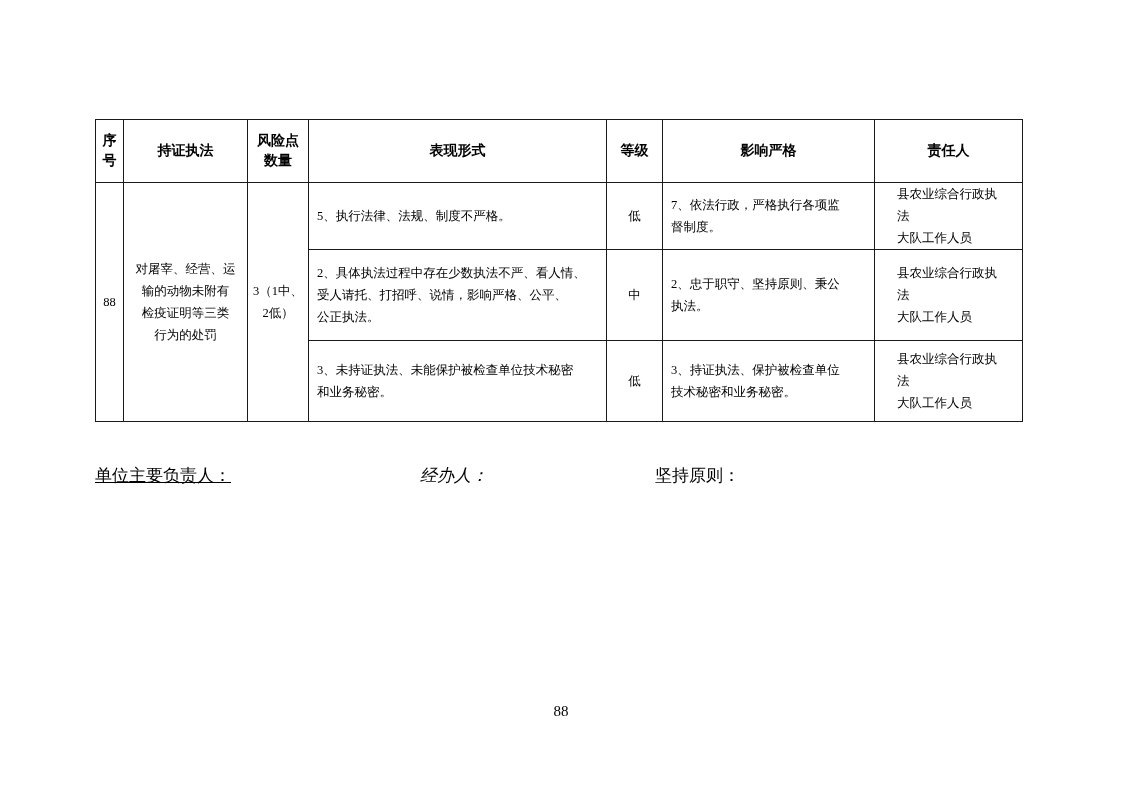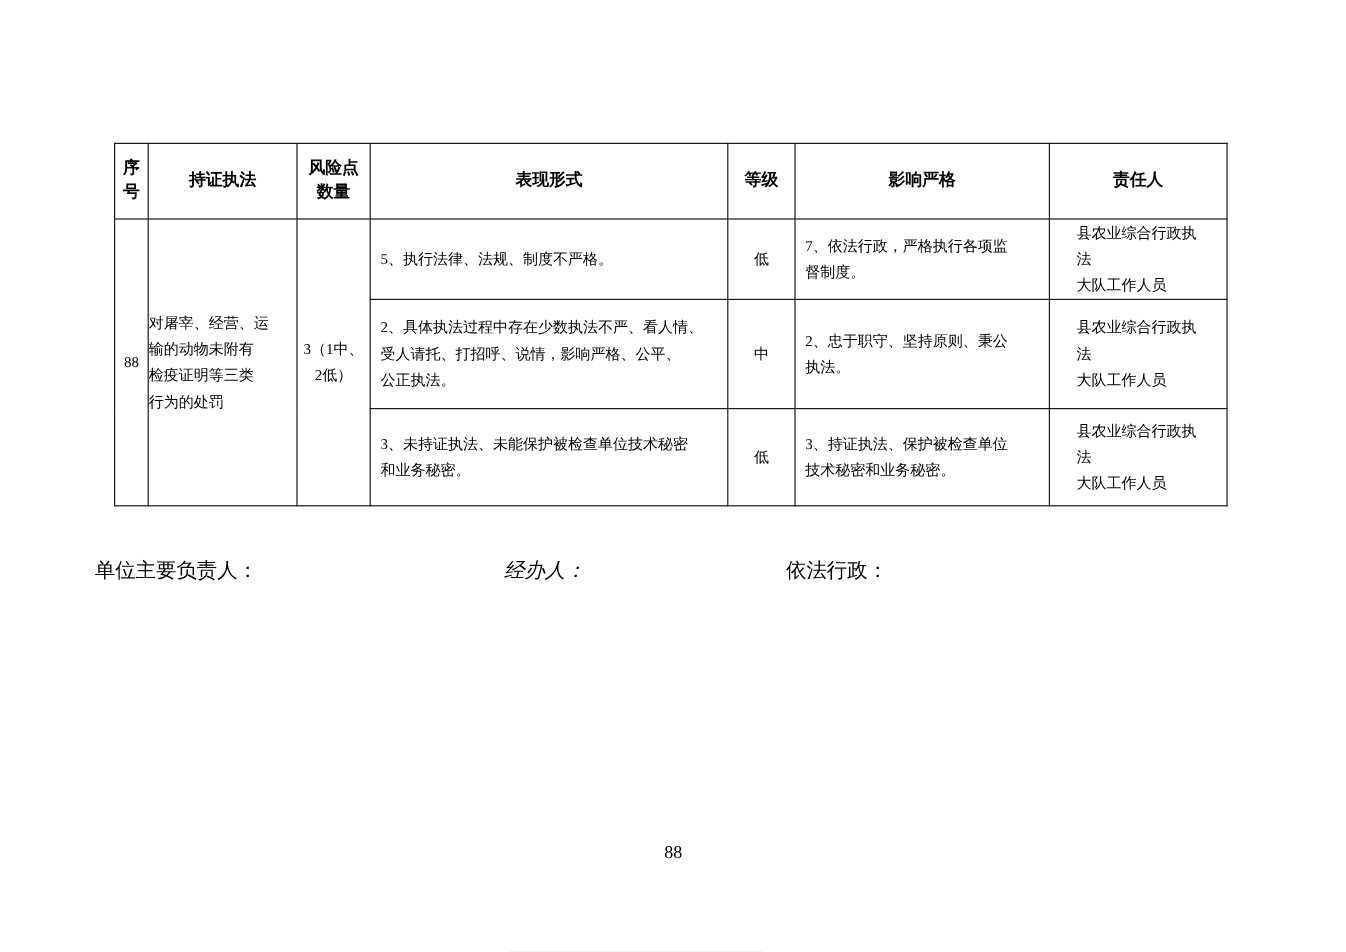--- a/index.html
+++ b/index.html
@@ -35,34 +35,34 @@
   }
   .risk-table td {
     font-size: 12.5px;
     line-height: 22px;
   }
   tr.header-row   { height: 63px; }
   tr.body-row-1   { height: 61px; }
   tr.body-row-2   { height: 91px; }
   tr.body-row-3   { height: 81px; margin-top: 32px; }
   .c-center { text-align: center; }
-  .c-power  { line-height: 21.5px; }
+  .c-power  { text-align: center; line-height: 21.5px; }
   .c-text   { text-align: left; padding: 0 8px; }
   .c-resp   { text-align: left; padding: 0 22px; }
   .signature-row {
     position: absolute;
     top: 464px;
     left: 0;
     width: 100%;
     height: 26px;
     font-size: 17px;
     line-height: 24px;
   }
   .sig { position: absolute; top: 0; white-space: nowrap; }
-  .sig-1 { left: 79px; }
+  .sig-1 { left: 95px; text-decoration: underline; }
   .sig-2 { left: 420px; font-style: italic; }
   .sig-3 { left: 655px; }
   .page-number {
     position: absolute;
     top: 703px;
     left: 0;
     width: 100%;
     text-align: center;
     font-size: 15px;
   }
@@ -129,18 +129,18 @@
 技术秘密和业务秘密。</td>
         <td class="c-resp">县农业综合行政执法
 大队工作人员</td>
       </tr>
     </tbody>
   </table>
 
   <div class="signature-row">
     <span class="sig sig-1">单位主要负责人：</span>
     <span class="sig sig-2">经办人：</span>
-    <span class="sig sig-3">依法行政：</span>
+    <span class="sig sig-3">坚持原则：</span>
   </div>
 
   <div class="page-number">88</div>
 
 </div>
 
 </body></html>

